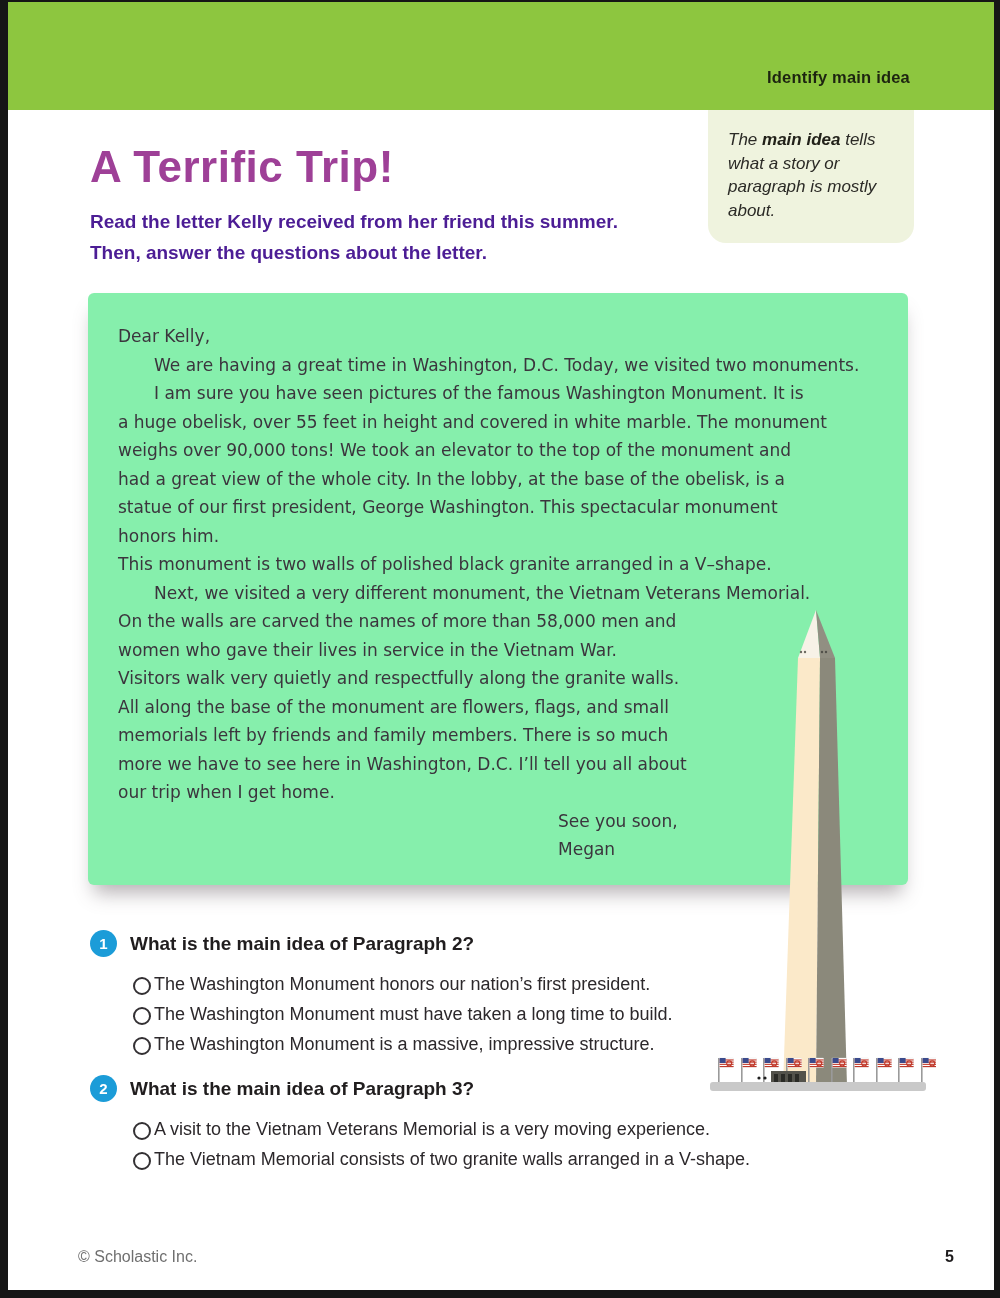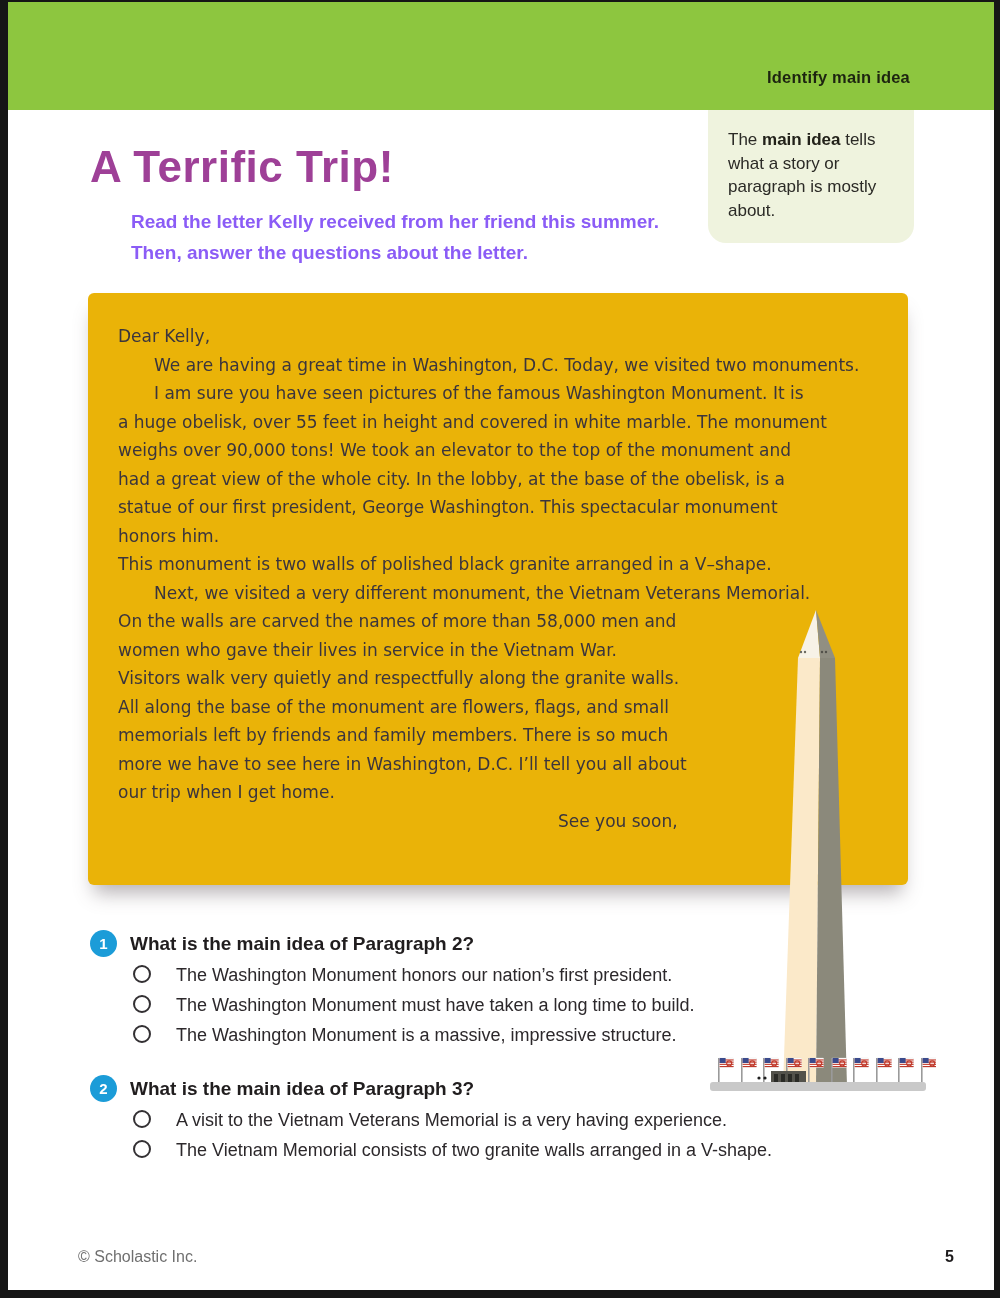--- a/index.html
+++ b/index.html
@@ -19,36 +19,36 @@
     background:#8dc63f;
   }
   .greenbar .tag {
     position:absolute; right:84px; top:66px;
     font-size:16.5px; font-weight:700; color:#1d2410; letter-spacing:.2px;
   }
   
   .callout {
     position:absolute; left:700px; top:108px; width:206px; height:133px;
     background:#eff3de; border-radius:0 0 18px 18px; padding:18px 18px 0 20px;
-    font-size:17px; line-height:23.5px; color:#2b2a26;
+    font-size:17px; line-height:23.5px; color:#2b2a26;font-style:italic;
   }
   .callout b { font-weight:700; color:#222119; }
   
   .title {
     position:absolute; left:82px; top:140px;
     font-size:44px; font-weight:800; color:#9e4097; letter-spacing:.5px;
   }
   .intro {
     position:absolute; left:82px; top:204px;
-    font-size:19px; font-weight:700; color:#8b5cf6; line-height:31px;margin-left:41px;
+    font-size:19px; font-weight:700; color:#4c1d95; line-height:31px;
   }
   
   .letter {
     position:absolute; left:80px; top:291px; width:820px; height:592px;
-    background:#eab308; border-radius:6px;
+    background:#86efac; border-radius:6px;
     box-shadow:0 14px 18px -6px rgba(95,85,90,.45);
     padding:29px 28px 0 30px;
     font-family:"DejaVu Sans", sans-serif;
     font-size:17px; line-height:28.5px; color:#3b353d;
   }
   .lline { white-space:nowrap; }
   .lline.ind { text-indent:36px; }
   .sig { margin-left:440px; }
   
   .monument {
@@ -59,21 +59,21 @@
   .question { position:absolute; left:82px; }
   .q1 { top:928px; } .q2 { top:1073px; }
   .qhead { display:flex; align-items:center; gap:13px; }
   .badge {
     width:27px; height:27px; border-radius:50%; background:#1b9cd8;
     color:#ffffff; font-size:15px; font-weight:700;
     display:flex; align-items:center; justify-content:center; flex:0 0 27px;
   }
   .prompt { font-size:19px; font-weight:700; color:#201d1e; }
   .opts { margin:8px 0 0 43px; }
-  .opt { display:flex; align-items:flex-start; gap:25px; height:30px; }
+  .opt { display:flex; align-items:flex-end; gap:3px; height:30px; }
   .radio {
     width:18px; height:18px; border:2px solid #333033; border-radius:50%;
     background:transparent; flex:0 0 18px;
   }
   .opt-text { font-size:18px; color:#2c282b; white-space:nowrap; }
   
   .footer {
     position:absolute; left:70px; right:40px; top:1246px;
     display:flex; align-items:baseline;
   }
@@ -115,20 +115,21 @@
       <div class="lline ind">Next, we visited a very different monument, the Vietnam Veterans Memorial.</div>
       <div class="lline">On the walls are carved the names of more than 58,000 men and</div>
       <div class="lline">women who gave their lives in service in the Vietnam War.</div>
       <div class="lline">Visitors walk very quietly and respectfully along the granite walls.</div>
       <div class="lline">All along the base of the monument are flowers, flags, and small</div>
       <div class="lline">memorials left by friends and family members. There is so much</div>
       <div class="lline">more we have to see here in Washington, D.C. I’ll tell you all about</div>
       <div class="lline">our trip when I get home.</div>
       <div class="sig">
         <div class="lline">See you soon,</div>
+        <div class="lline">Megan</div>
       </div>
     </div>
 
     <svg class="monument" viewBox="0 0 236 500" aria-hidden="true">
       <defs>
         <g id="flagdef">
           <rect x="0" y="0" width="1.6" height="25" fill="#9a9a9a"></rect>
           <rect x="1.6" y="0" width="14" height="9.5" fill="#ffffff" stroke="#d8d8d8" stroke-width="0.3"></rect>
           <rect x="1.6" y="1.4" width="14" height="1.1" fill="#c0392b"></rect>
           <rect x="1.6" y="3.6" width="14" height="1.1" fill="#c0392b"></rect>
@@ -193,21 +194,21 @@
     </div>
 
     <div class="question q2">
       <div class="qhead">
         <div class="badge">2</div>
         <div class="prompt">What is the main idea of Paragraph 3?</div>
       </div>
       <div class="opts">
         <div class="opt">
           <span class="radio"></span>
-          <span class="opt-text">A visit to the Vietnam Veterans Memorial is a very having experience.</span>
+          <span class="opt-text">A visit to the Vietnam Veterans Memorial is a very moving experience.</span>
         </div>
         <div class="opt">
           <span class="radio"></span>
           <span class="opt-text">The Vietnam Memorial consists of two granite walls arranged in a V-shape.</span>
         </div>
       </div>
     </div>
 
     <div class="footer">
       <span class="copyright">© Scholastic Inc.</span>

